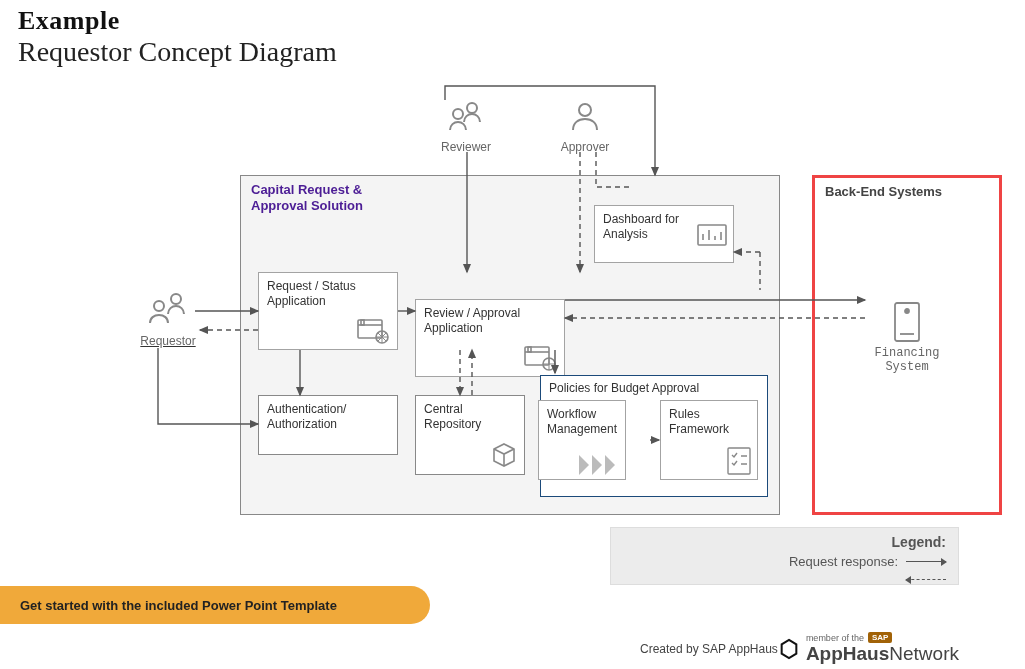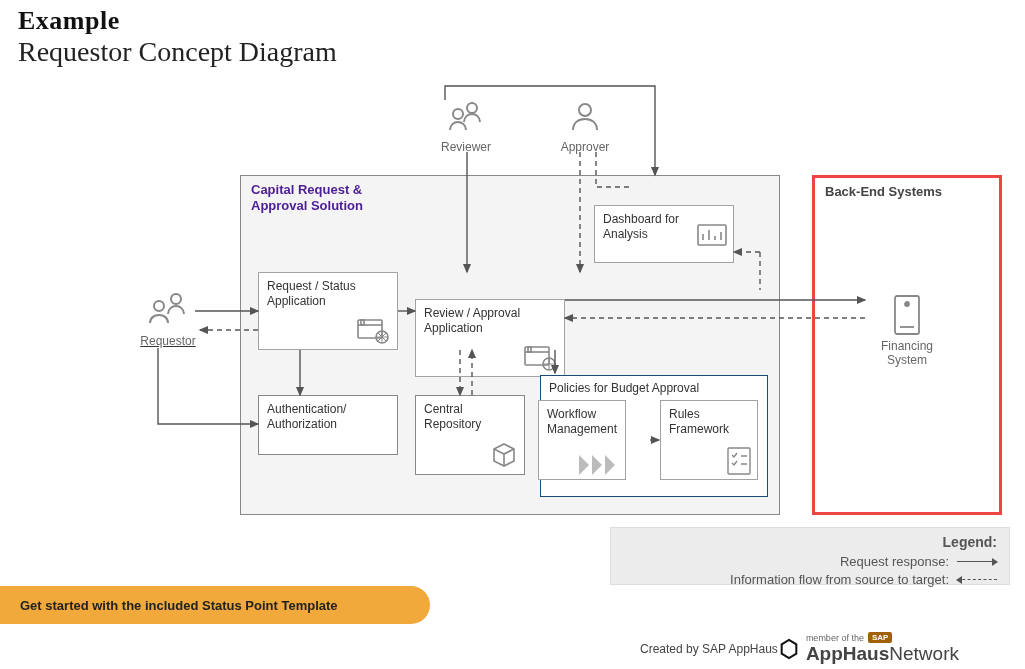--- a/index.html
+++ b/index.html
@@ -32,21 +32,21 @@
   .card { position:absolute; border:1px solid #a3a3a3; background:#fff; padding:6px 8px; }
   .card .lbl { font-size:12px; color:#333; line-height:1.25; }
   .card .icon { position:absolute; right:6px; bottom:4px; }
   .plain { border-color:#888; }
 
   
   .polbox { position:absolute; border:1px solid #1b4a7a; background:#fff; }
   .polbox-title { font-size:12px; color:#333; padding:5px 8px; }
 
   
-  .legend { position:absolute; left:610px; top:527px; width:400px; height:58px;
+  .legend { position:absolute; left:610px; top:527px; width:349px; height:58px;
             background:#ececec; border:1px solid #ddd; padding:6px 12px; font-size:13px; color:#555;}
   .legend .h { font-weight:bold; text-align:right; margin-bottom:2px; font-size:14px;}
   .legend .row { display:flex; justify-content:flex-end; align-items:center; gap:8px; height:18px;}
   .legend .line-solid { width:40px; border-top:1.5px solid #555; position:relative;}
   .legend .line-solid:after{content:"";position:absolute;right:-1px;top:-4px;border-left:6px solid #555;border-top:4px solid transparent;border-bottom:4px solid transparent;}
   .legend .line-dash { width:40px; border-top:1.5px dashed #555; position:relative;}
   .legend .line-dash:before{content:"";position:absolute;left:-1px;top:-4px;border-right:6px solid #555;border-top:4px solid transparent;border-bottom:4px solid transparent;}
 
   
   .cta { position:absolute; left:0; top:586px; width:430px; height:38px;
@@ -182,21 +182,21 @@
 <div class="card" style="left:660px; top:400px; width:98px; height:80px;">
   <div class="lbl">Rules Framework</div>
   <svg class="icon" width="24" height="28" viewBox="0 0 24 28">
       <g fill="none" stroke="#888" stroke-width="1.4">
         <rect x="1" y="1" width="22" height="26" rx="1"></rect>
         <path d="M5 8l2 2 3-4M5 16l2 2 3-4M14 9h6M14 17h6"></path>
       </g>
     </svg>
 </div>
 
-<div style="position:absolute; left:870px; top:295px; width:74px; text-align:center;">
+<div style="position:absolute; left:870px; top:302px; width:74px; text-align:center;font-family:Liberation Mono, monospace;">
   <svg width="26" height="40" viewBox="0 0 26 40" style="display:block;margin:0 auto;">
       <g fill="none" stroke="#888" stroke-width="1.8">
         <rect x="1" y="1" width="24" height="38" rx="2"></rect>
         <circle cx="13" cy="9" r="2" fill="#888"></circle>
         <line x1="6" y1="32" x2="20" y2="32"></line>
       </g>
     </svg>
   <div class="cap" style="margin-top:4px;">Financing System</div>
 </div>
 
@@ -239,27 +239,26 @@
   </g>
 </svg>
 
 <div class="legend">
   <div class="h">Legend:</div>
   <div class="row">
       <span>Request response:</span>
       <span class="line-solid"></span>
     </div>
   <div class="row">
-      <span>Information flow from source to target:</span>
       <span class="line-dash"></span>
     </div>
 </div>
 
 <div class="cta">
-  <span>Get started with the included Status Point Template</span>
+  <span>Get started with the included Power Point Template</span>
 </div>
 
 <div class="credits">
   <span>Created by SAP AppHaus</span>
   <div class="badge">
     <svg class="hex" viewBox="0 0 24 24">
         <path d="M12 2l8 5v10l-8 5-8-5V7z" fill="none" stroke="#111" stroke-width="2.2"></path>
       </svg>
     <div>
       <div class="member">

